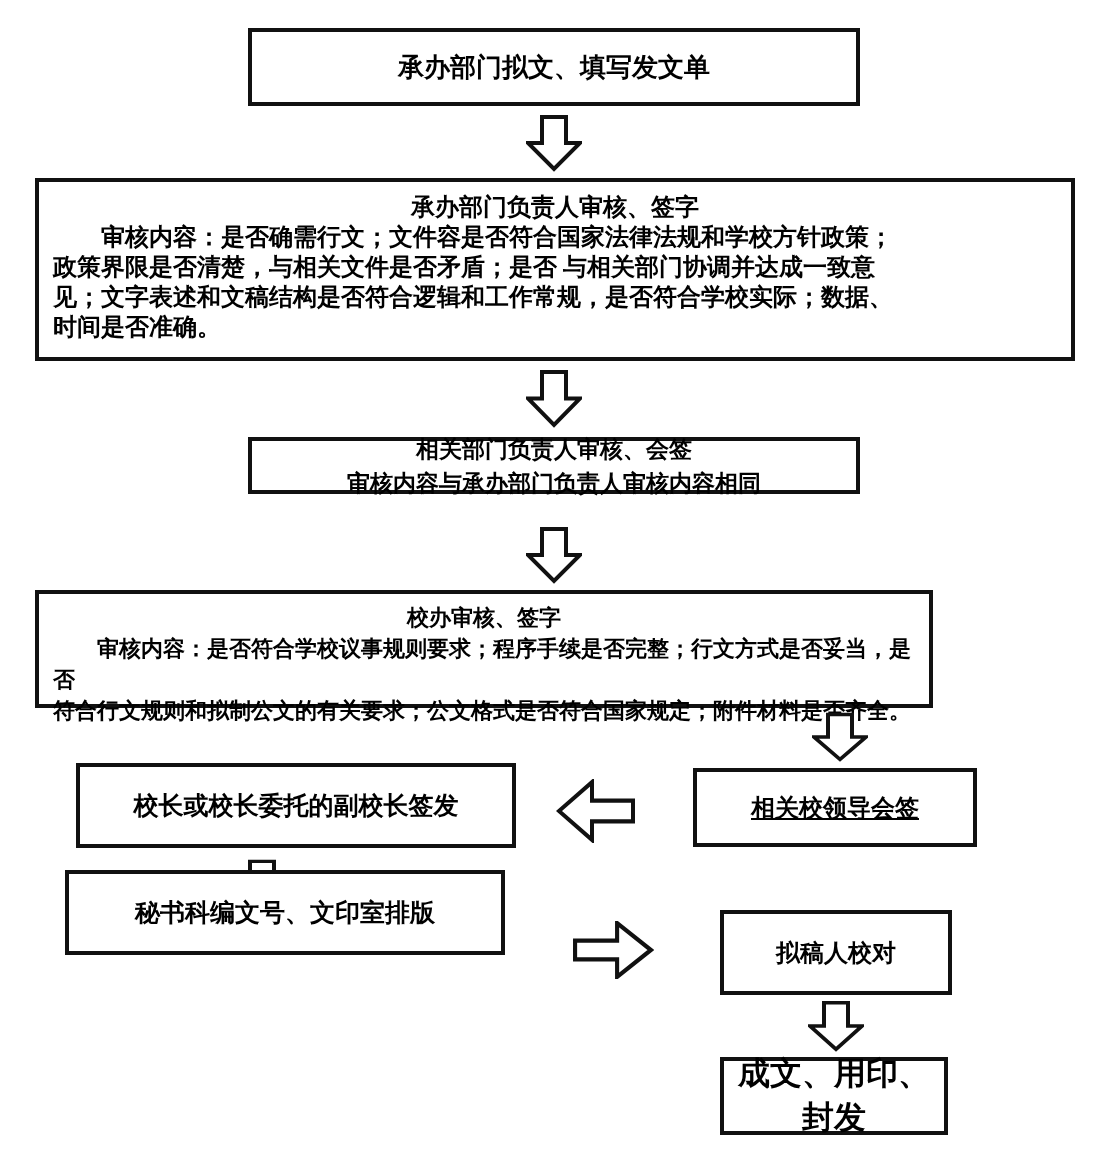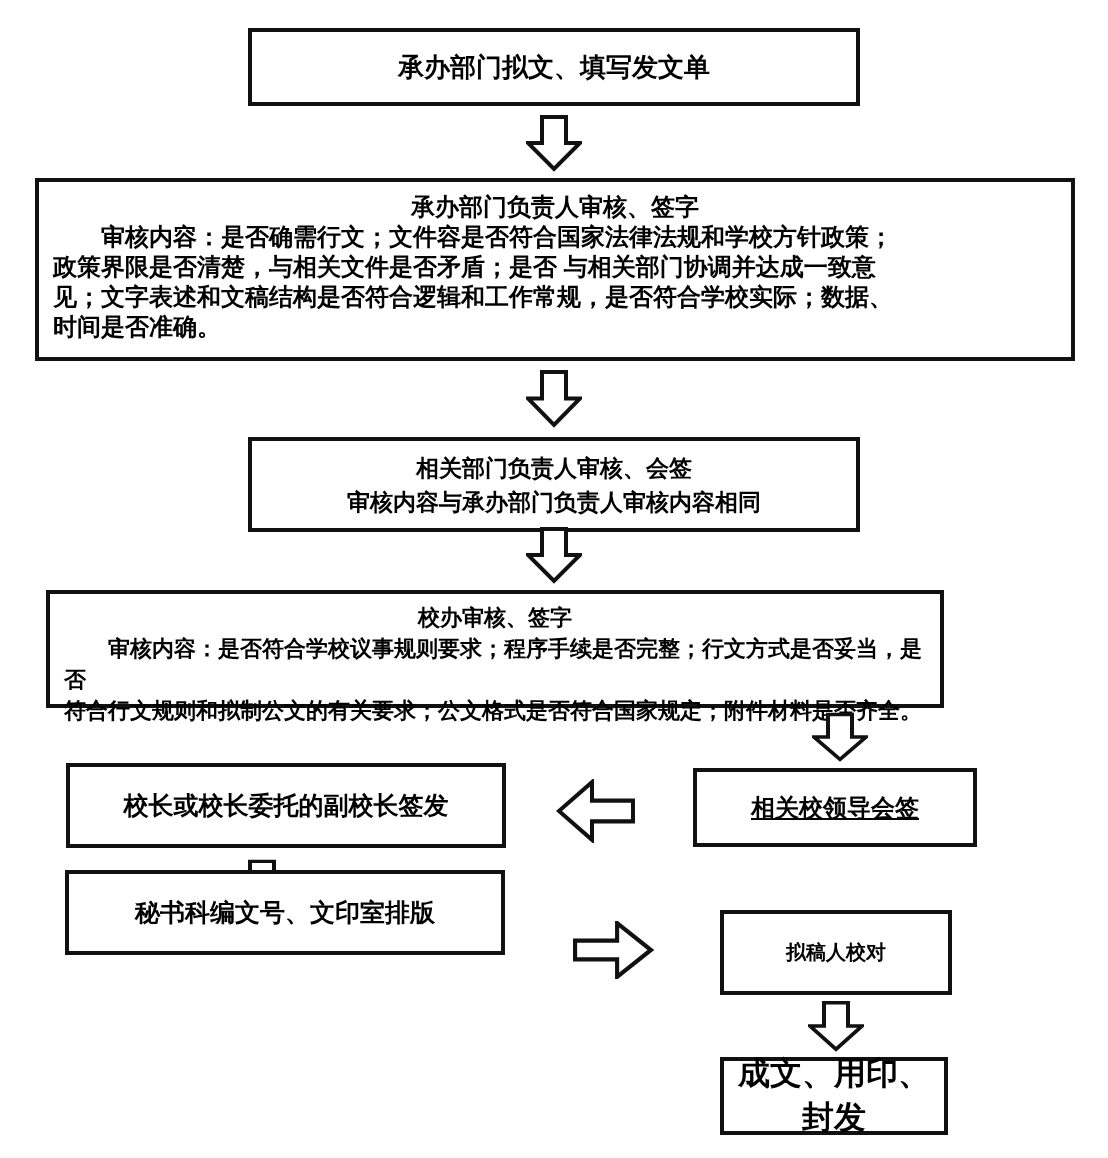--- a/index.html
+++ b/index.html
@@ -35,41 +35,42 @@
   .node-title {
     width: 100%;
     text-align: center;
   }
   .node-body {
     width: 100%;
     text-align: left;
     white-space: pre-line;
     box-sizing: border-box;
     padding: 0 14px;
+    font-family: Liberation Serif, serif;
   }
   .node-lines {
     width: 100%;
     text-align: center;
     white-space: pre-line;
   }
   .label-lg { font-size: 26px; }
   .arrow {
     position: absolute;
   }
   .arrow svg { display: block; width: 100%; height: 100%; }
 
   
   #n-draft      { left: 248px; top: 28px;  width: 612px;  height: 78px; }
   #n-depthead   { left: 35px;  top: 178px; width: 1040px; height: 183px; padding-top: 10px; font-size: 24px; line-height: 30px; }
-  #n-related    { left: 248px; top: 437px; width: 612px;  height: 95px; font-size: 23px; line-height: 34px; }
-  #n-office     { left: 46px;  top: 590px; width: 898px; height: 118px; padding-top: 8px; font-size: 22px; line-height: 31px; }
+  #n-related    { left: 248px; top: 437px; width: 612px;  height: 57px; font-size: 23px; line-height: 34px; }
+  #n-office     { left: 35px;  top: 590px; width: 898px; height: 118px; padding-top: 8px; font-size: 22px; line-height: 31px; }
   #n-leaders    { left: 693px; top: 768px; width: 284px;  height: 79px; font-size: 24px; text-decoration: underline; }
-  #n-president  { left: 66px;  top: 763px; width: 440px;  height: 85px; font-size: 25px; }
+  #n-president  { left: 76px;  top: 763px; width: 440px;  height: 85px; font-size: 25px; }
   #n-secretary  { left: 65px;  top: 870px; width: 440px;  height: 85px; font-size: 25px; }
-  #n-proofread  { left: 720px; top: 910px; width: 232px;  height: 85px; font-size: 20px; }
+  #n-proofread  { left: 720px; top: 910px; width: 232px;  height: 85px; font-size: 24px; }
   #n-finalize   { left: 720px; top: 1057px; width: 228px; height: 78px; font-size: 32px; }
 
   
   #a1 { left: 526px; top: 114px;  width: 56px; height: 58px; }
   #a2 { left: 526px; top: 369px;  width: 56px; height: 59px; }
   #a3 { left: 526px; top: 526px;  width: 56px; height: 58px; }
   #a4 { left: 812px; top: 712px;  width: 56px; height: 50px; }
   #a5 { left: 556px; top: 779px;  width: 80px; height: 64px; }
   #a6 { left: 234px; top: 859px;  width: 56px; height: 46px; }
   #a7 { left: 572px; top: 921px;  width: 82px; height: 58px; }

